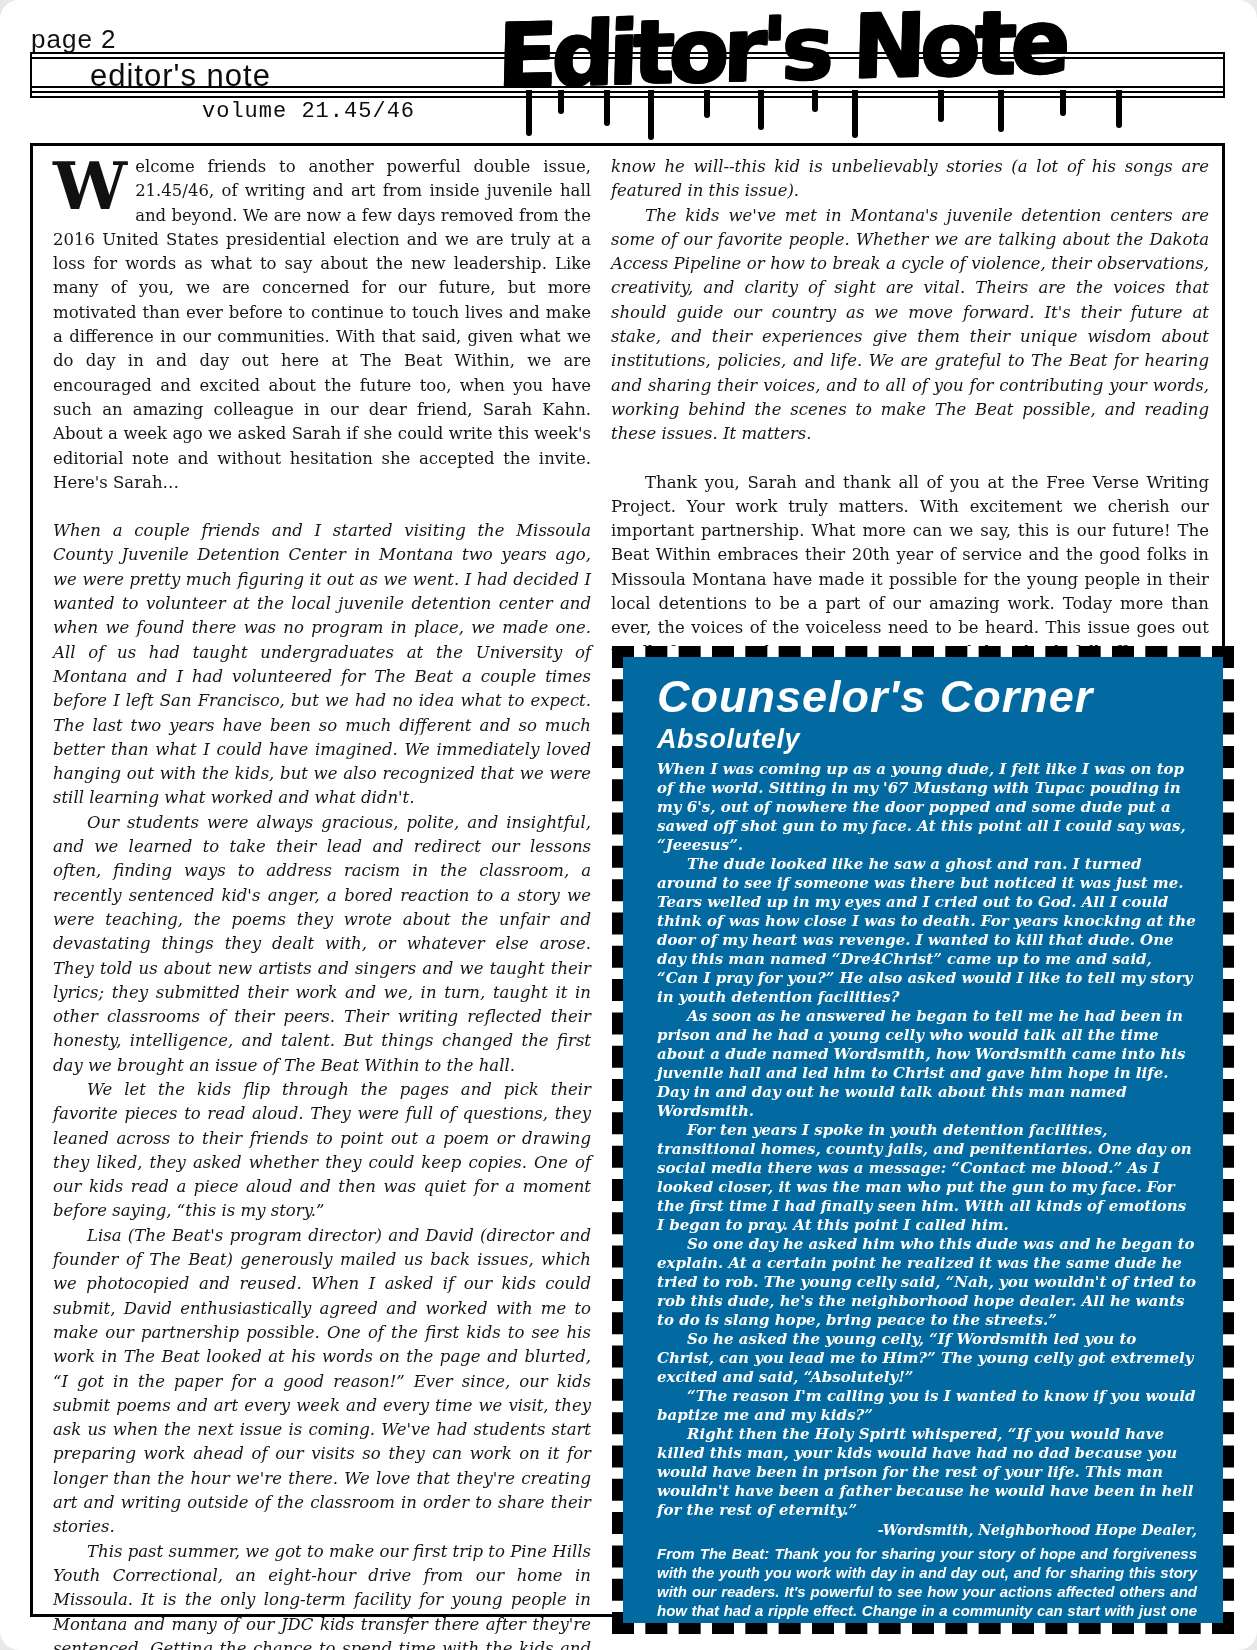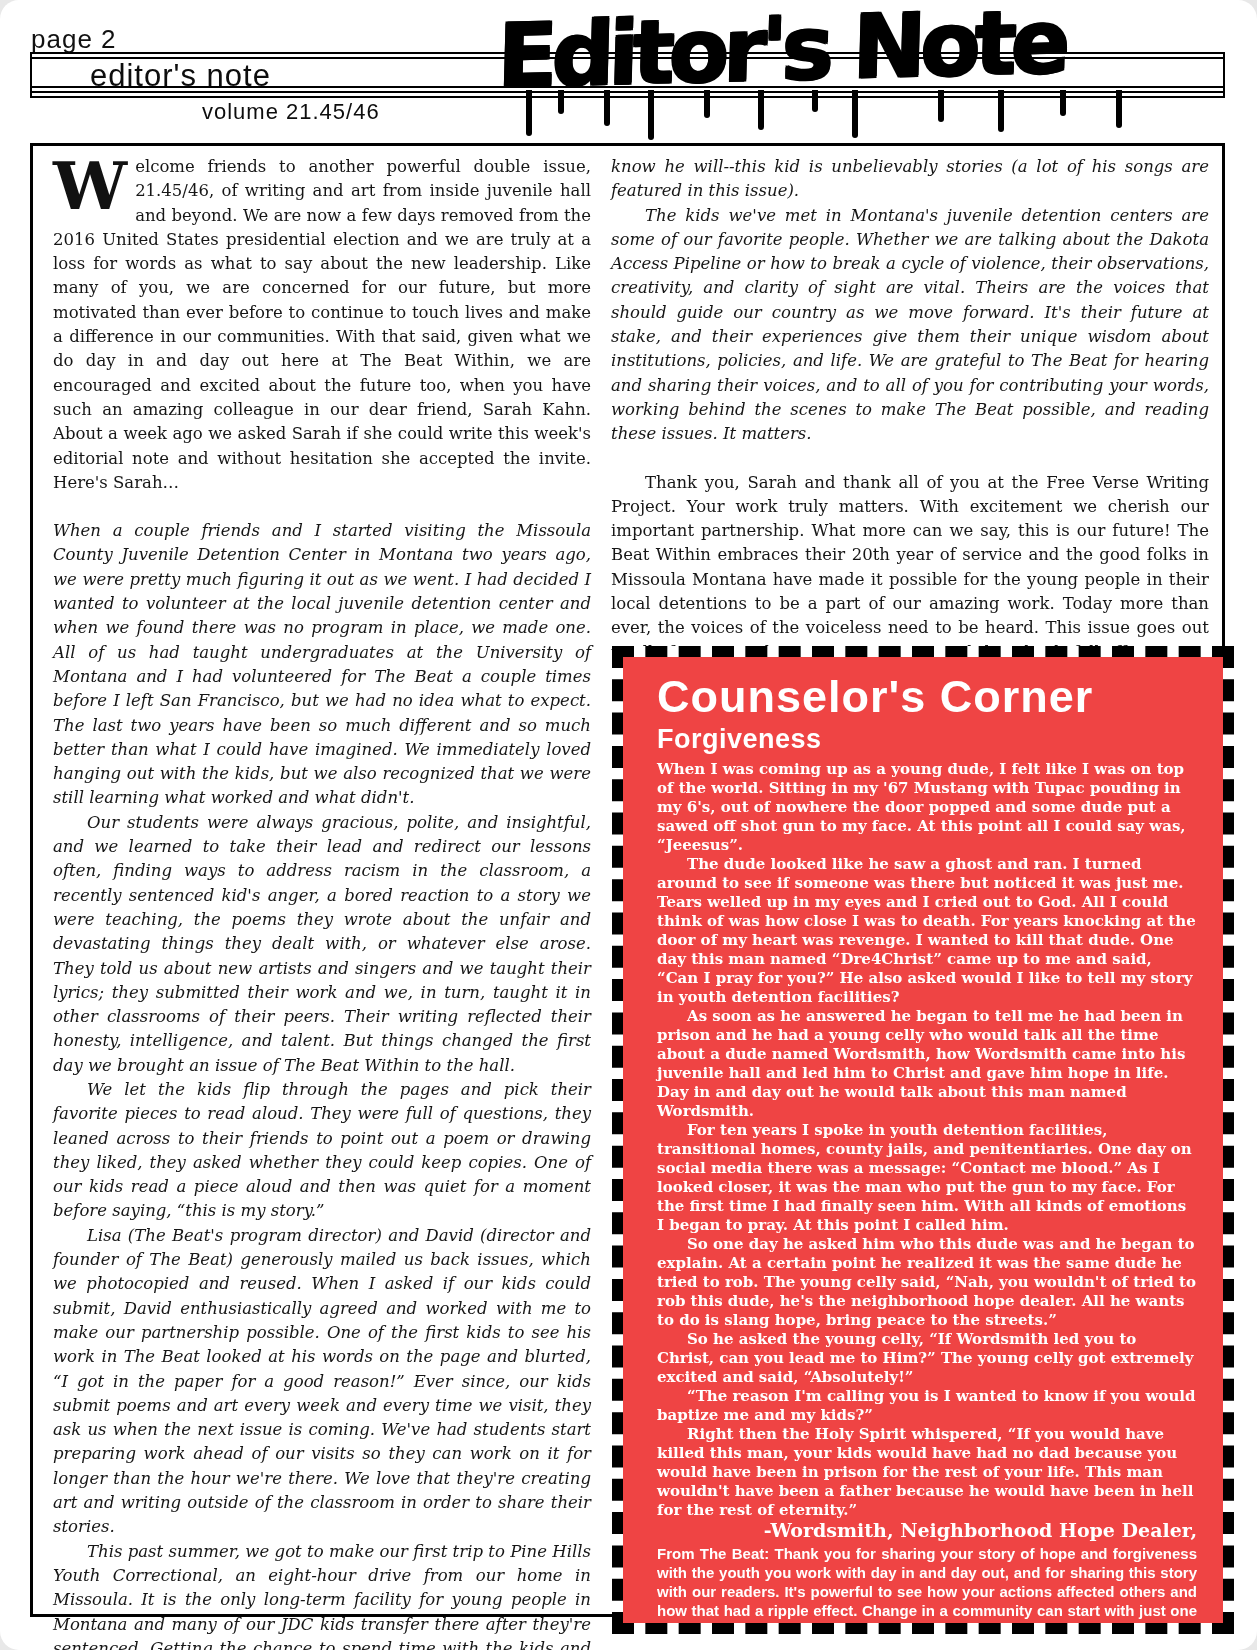--- a/index.html
+++ b/index.html
@@ -11,21 +11,21 @@
             font-size:26px;letter-spacing:1px;color:#111;}
   .band{position:absolute;left:30px;top:52px;width:1195px;height:46px;box-sizing:border-box;
         border-left:2px solid #000;border-right:2px solid #000;
         background-image:linear-gradient(#000,#000),linear-gradient(#000,#000),
                          linear-gradient(#000,#000),linear-gradient(#000,#000),linear-gradient(#000,#000);
         background-repeat:no-repeat;
         background-size:100% 2px,100% 2px,100% 2px,100% 2px,100% 2px;
         background-position:0 0,0 5px,0 34px,0 39px,0 44px;}
   .section-label{position:absolute;left:58px;top:6px;font-family:"Liberation Sans",sans-serif;
                  font-size:31px;letter-spacing:1px;color:#0d0d0d;}
-  .volume{position:absolute;left:202px;top:99px;font-family:Liberation Sans, sans-serif;
+  .volume{position:absolute;left:202px;top:99px;font-family:Liberation Mono, monospace;
           font-size:22px;letter-spacing:1px;color:#0d0d0d;}
   .graffiti{position:absolute;left:498px;top:4px;width:710px;height:142px;}
   .graf-text{display:block;white-space:nowrap;font-family:"DejaVu Sans",sans-serif;font-weight:bold;
              font-size:88px;letter-spacing:-6px;color:#000;transform:rotate(-1.5deg) skewX(-3deg);
              transform-origin:left top;text-shadow:2px 0 0 #000,0 2px 0 #000,2px 2px 0 #000;}
   .drip{position:absolute;top:86px;width:6px;background:#000;border-radius:0 0 4px 4px;}
   .d1{left:28px;height:46px}.d2{left:60px;height:24px}.d3{left:106px;height:36px}
   .d4{left:150px;height:50px}.d5{left:206px;height:28px}.d6{left:260px;height:40px}
   .d7{left:314px;height:22px}.d8{left:354px;height:48px}.d9{left:440px;height:32px}
   .d10{left:500px;height:42px}.d11{left:562px;height:26px}.d12{left:618px;height:38px}
@@ -39,29 +39,29 @@
   .para{margin:0;font-size:16.5px;line-height:24.3px;font-family:"DejaVu Serif",serif;color:#161616;}
   .para.it{font-style:italic;}
   .para.ind{text-indent:34px;}
   .para.gap{margin-top:24px;}
   .dropcap{float:left;font-size:66px;line-height:52px;font-weight:bold;padding:5px 8px 0 0;
            font-family:"DejaVu Serif",serif;color:#111;}
 
   
   .cc-wrap{position:absolute;left:612px;top:646px;width:622px;height:988px;box-sizing:border-box;
            border:11px dashed #000;background:#fff;}
-  .cc-box{width:100%;height:100%;box-sizing:border-box;background:#ef4444;color:#fff;
-          padding:8px 26px 12px 34px;overflow:hidden;}
+  .cc-box{width:100%;height:100%;box-sizing:border-box;background:#0369a1;color:#fff;
+          padding:8px 26px 12px 34px;overflow:hidden;font-style:italic;}
   .cc-title{margin:6px 0 0;font-family:"Liberation Sans",sans-serif;font-weight:bold;
             font-size:45px;letter-spacing:1px;color:#fff;}
   .cc-subtitle{margin:1px 0 5px;font-family:"Liberation Sans",sans-serif;font-weight:bold;
                font-size:27px;letter-spacing:.5px;color:#fff;}
   .cc-box .para{font-size:15px;line-height:19px;font-weight:bold;color:#fff;}
   .cc-box .para.ind{text-indent:30px;}
-  .attrib{font-family:"DejaVu Serif",serif;font-weight:bold;font-size:19px;line-height:21px;
+  .attrib{font-family:"DejaVu Serif",serif;font-weight:bold;font-size:14px;line-height:21px;
           text-align:right;color:#fff;}
   .ftb{margin:3px 0 0;font-family:"Liberation Sans",sans-serif;font-weight:bold;
        font-size:15px;line-height:19px;text-align:justify;color:#fff;}
 </style>
 </head>
 <body>
 
 <div class="sheet">
 
   <div class="page-num">page 2</div>
@@ -100,21 +100,21 @@
     <div class="col col-right">
         <p class="para it">know he will--this kid is unbelievably stories (a lot of his songs are featured in this issue).</p>
         <p class="para it ind">The kids we've met in Montana's juvenile detention centers are some of our favorite people. Whether we are talking about the Dakota Access Pipeline or how to break a cycle of violence, their observations, creativity, and clarity of sight are vital. Theirs are the voices that should guide our country as we move forward. It's their future at stake, and their experiences give them their unique wisdom about institutions, policies, and life. We are grateful to The Beat for hearing and sharing their voices, and to all of you for contributing your words, working behind the scenes to make The Beat possible, and reading these issues. It matters.</p>
         <p class="para ind gap">Thank you, Sarah and thank all of you at the Free Verse Writing Project. Your work truly matters. With excitement we cherish our important partnership.  What more can we say, this is our future! The Beat Within embraces their 20th year of service and the good folks in Missoula Montana have made it possible for the young people in their local detentions to be a part of our amazing work. Today more than ever, the voices of the voiceless need to be heard. This issue goes out to all of us game-changers. We're in it until the wheels fall off!</p>
       </div>
   </div>
 
   <div class="cc-wrap">
     <div class="cc-box">
       <h2 class="cc-title">Counselor's Corner</h2>
-      <h3 class="cc-subtitle">Forgiveness</h3>
+      <h3 class="cc-subtitle">Absolutely</h3>
       <div>
           <p class="para">When I was coming up as a young dude, I felt like I was on top of the world. Sitting in my '67 Mustang with Tupac pouding in my 6's, out of nowhere the door popped and some dude put a sawed off shot gun to my face. At this point all I could say was, “Jeeesus”.</p>
           <p class="para ind">The dude looked like he saw a ghost and ran. I turned around to see if someone was there but noticed it was just me. Tears welled up in my eyes and I cried out to God. All I could think of was how close I was to death. For years knocking at the door of my heart was revenge. I wanted to kill that dude. One day this man named “Dre4Christ” came up to me and said, “Can I pray for you?” He also asked would I like to tell my story in youth detention facilities?</p>
           <p class="para ind">As soon as he answered he began to tell me he had been in prison and he had a young celly who would talk all the time about a dude named Wordsmith, how Wordsmith came into his juvenile hall and led him to Christ and gave him hope in life. Day in and day out he would talk about this man named Wordsmith.</p>
           <p class="para ind">For ten years I spoke in youth detention facilities, transitional homes, county jails, and penitentiaries. One day on social media there was a message: “Contact me blood.” As I looked closer, it was the man who put the gun to my face. For the first time I had finally seen him. With all kinds of emotions I began to pray. At this point I called him.</p>
           <p class="para ind">So one day he asked him who this dude was and he began to explain. At a certain point he realized it was the same dude he tried to rob. The young celly said, “Nah, you wouldn't of tried to rob this dude, he's the neighborhood hope dealer. All he wants to do is slang hope, bring peace to the streets.”</p>
           <p class="para ind">So he asked the young celly, “If Wordsmith led you to Christ, can you lead me to Him?” The young celly got extremely excited and said, “Absolutely!”</p>
           <p class="para ind">“The reason I'm calling you is I wanted to know if you would baptize me and my kids?”</p>
           <p class="para ind">Right then the Holy Spirit whispered, “If you would have killed this man, your kids would have had no dad because you would have been in prison for the rest of your life. This man wouldn't have been a father because he would have been in hell for the rest of eternity.”</p>
         </div>

